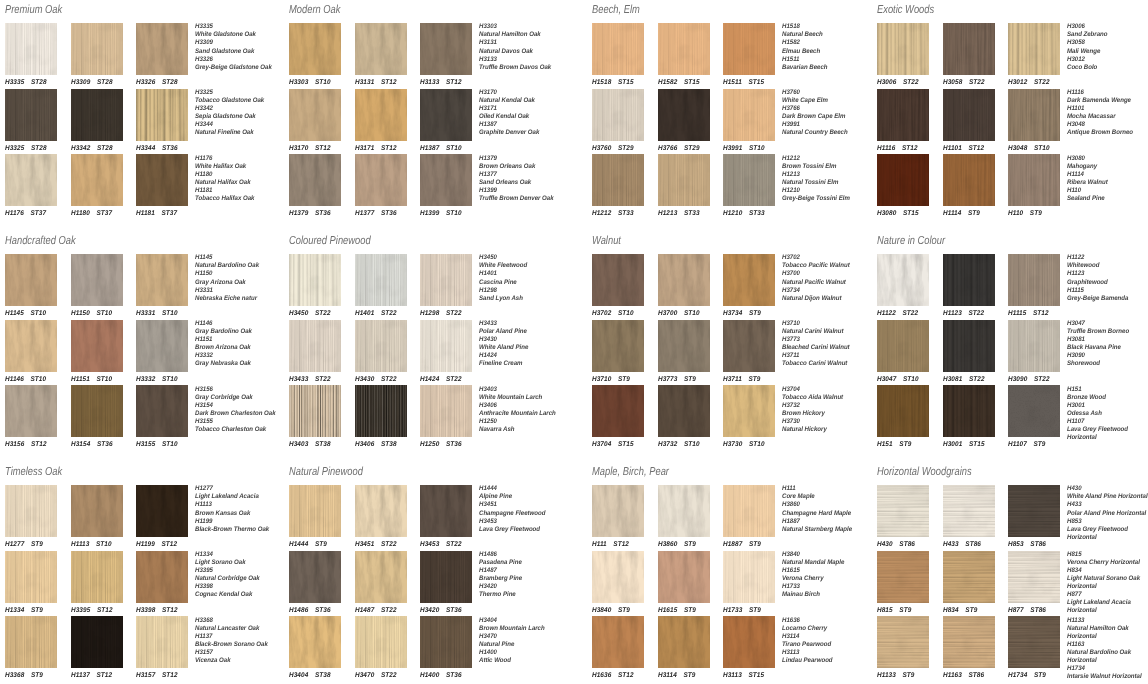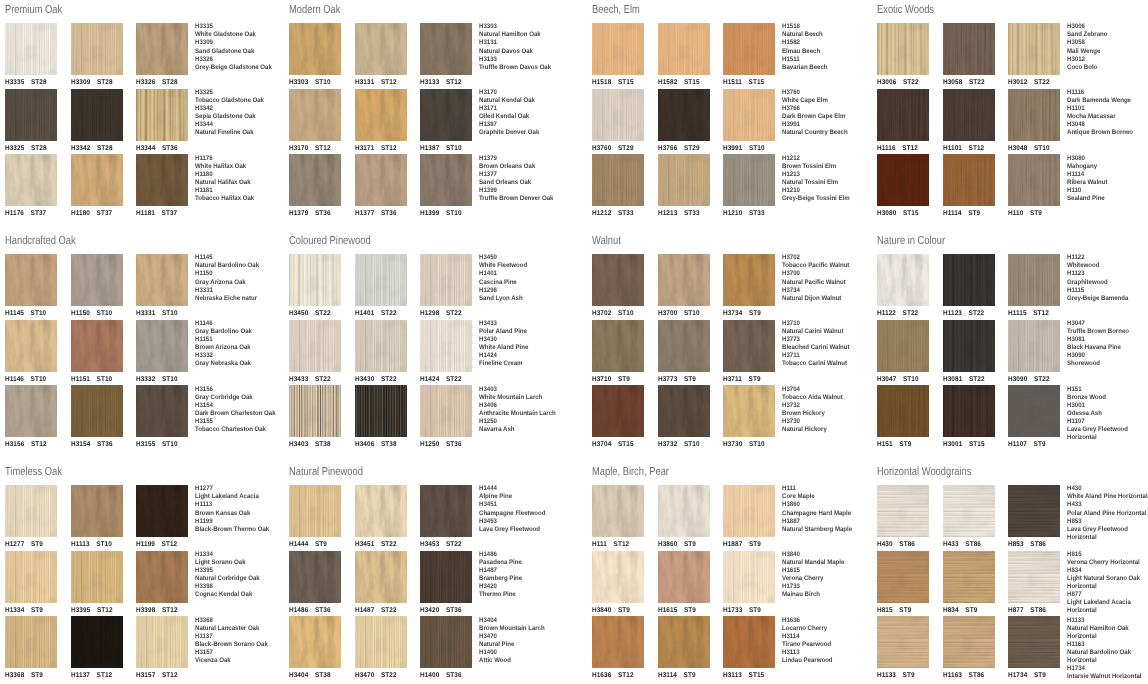--- a/index.html
+++ b/index.html
@@ -1,19 +1,19 @@
 <!DOCTYPE html>
 <html><head>
 <meta charset="utf-8">
 <style>
   html,body{margin:0;padding:0;background:#ffffff;}
   body{width:1148px;height:684px;font-family:"Liberation Sans",sans-serif;overflow:hidden;
        -webkit-font-smoothing:antialiased;text-rendering:geometricPrecision;}
   .page{position:relative;width:1148px;height:684px;background:#ffffff;overflow:hidden;}
-  .panel{position:absolute;width:275px;height:228px;overflow:visible;}
+  .panel{position:absolute;width:275px;height:228px;overflow:visible;font-style:italic;}
   .panel-title{position:absolute;left:0px;top:1.6px;font-size:11.6px;line-height:11.6px;
        color:#6f6f6f;font-weight:400;white-space:nowrap;
        transform:scaleX(0.807);transform-origin:0 0;}
   .grid{position:absolute;left:0px;top:21.3px;width:275px;height:200px;overflow:visible;}
   .cell{position:absolute;width:52px;height:64px;}
   .sw{width:52px;height:52px;position:relative;overflow:hidden;}
   .sw svg{display:block;position:absolute;top:0;left:0;}
   .sw .rib{position:absolute;inset:0;background:repeating-linear-gradient(90deg,
       rgba(0,0,0,.20) 0px, rgba(0,0,0,0) 0.9px, rgba(255,255,255,.14) 1.5px,
       rgba(0,0,0,0) 2.0px, rgba(0,0,0,.20) 2.6px);}

